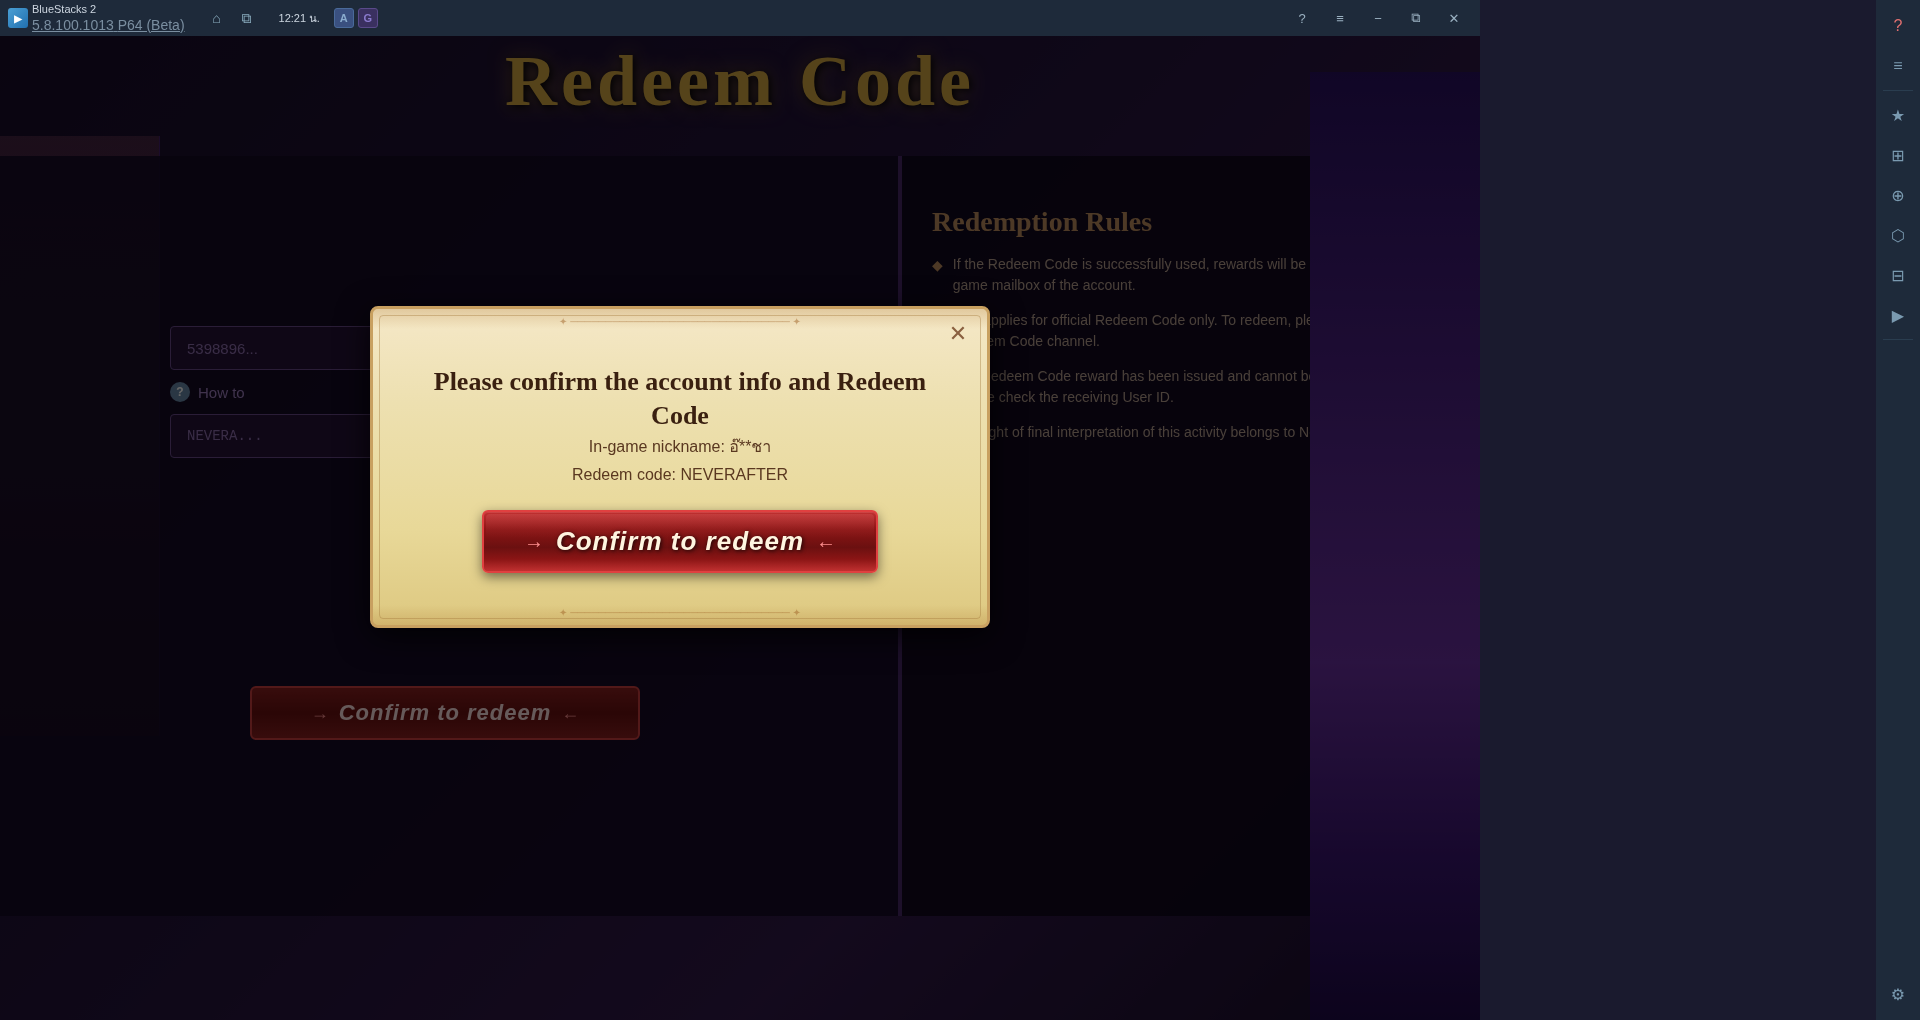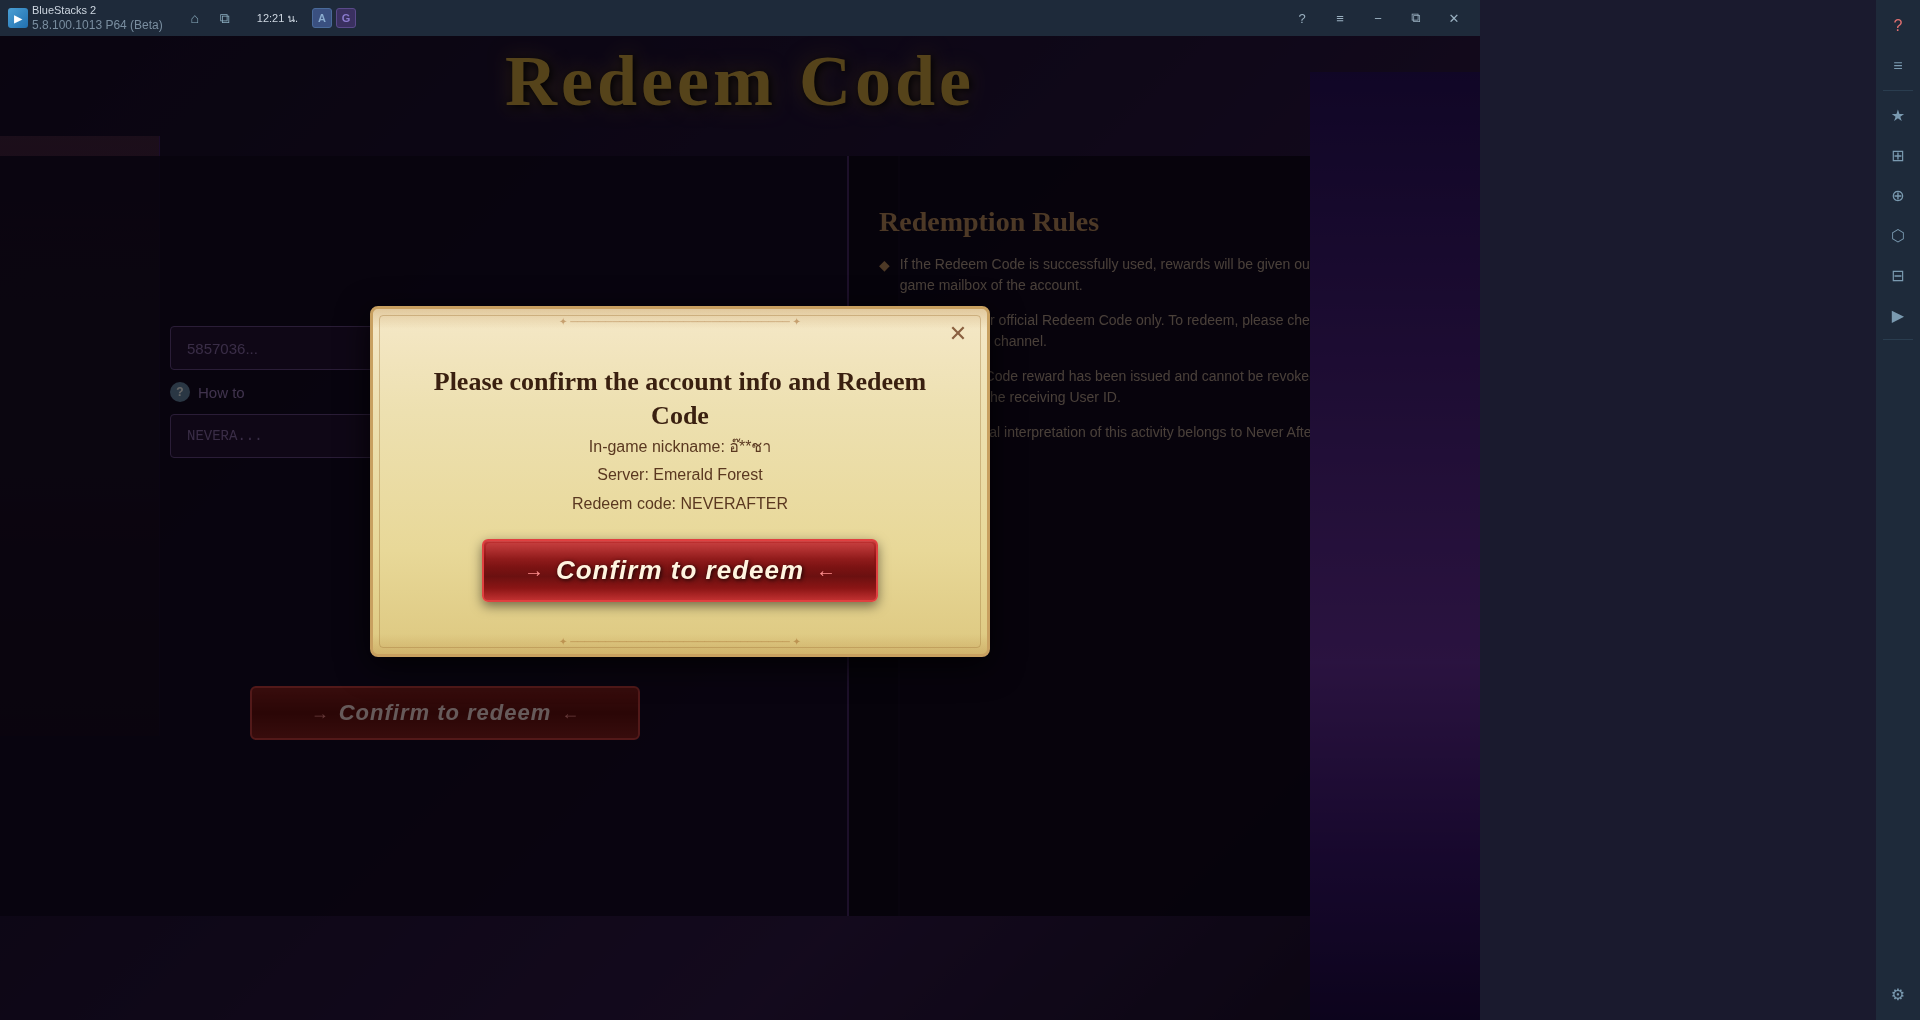--- a/index.html
+++ b/index.html
@@ -36,22 +36,23 @@
       border-radius: 3px;
       display: flex; align-items: center; justify-content: center;
       font-size: 10px; color: white; font-weight: bold;
     }
     #topbar .bs-title {
       font-size: 11px;
       color: #cdd6e0;
       line-height: 1.2;
     }
     #topbar .bs-subtitle {
-      font-size: 12px;
+      font-size: 14px;
       color: #7a8ea0;
+      text-decoration: underline;
     }
     #topbar .nav-icons {
       display: flex;
       gap: 6px;
       margin-left: 12px;
     }
     #topbar .nav-icon {
       width: 24px; height: 24px;
       display: flex; align-items: center; justify-content: center;
       color: #8aacbe;
@@ -184,21 +185,21 @@
       left: 0; top: 100px;
       width: 160px; height: 600px;
       background: linear-gradient(180deg, transparent, rgba(60,30,80,0.8));
       overflow: hidden;
     }
 
     
     .right-panel {
       position: absolute;
       top: 120px;
-      left: 847px;
+      left: 900px;
       width: 560px;
       height: 760px;
       background: rgba(15,8,28,0.9);
       border-left: 2px solid #4a2a6a;
     }
 
     
     .right-char-area {
       position: absolute;
       top: 36px;
@@ -534,21 +535,21 @@
   </div>
 
   <div class="redeem-title-area">
     <div class="redeem-title">Redeem Code</div>
   </div>
 
   <div class="main-content">
 
     <div class="form-area">
       <div class="input-field" style="display:flex;align-items:center;">
-        <span style="color:#9070b0;font-size:15px;">5857036...</span>
+        <span style="color:#9070b0;font-size:15px;">5398896...</span>
       </div>
       <div class="how-to-redeem">
         <div class="how-to-icon">?</div>
         <span class="how-to-text">How to</span>
       </div>
       <div class="code-input" style="display:flex;align-items:center;">
         <span style="color:#9070b0;font-size:14px;font-family:Liberation Mono, monospace;">NEVERA...</span>
       </div>
     </div>
 
@@ -601,24 +602,20 @@
         
         <div class="modal-title">Please confirm the account info and Redeem Code</div>
 
         
         <div class="modal-info">
           <div>
             <span>In-game nickname:</span>
             <span>อ๊**ชา</span>
           </div>
           <div>
-            <span>Server:</span>
-            <span>Emerald Forest</span>
-          </div>
-          <div>
             <span>Redeem code:</span>
             <span>NEVERAFTER</span>
           </div>
         </div>
 
         
         <div class="confirm-redeem-btn">
           <span class="arrow-left">→</span>
           <span class="btn-label">Confirm to redeem</span>
           <span class="arrow-right">←</span>

